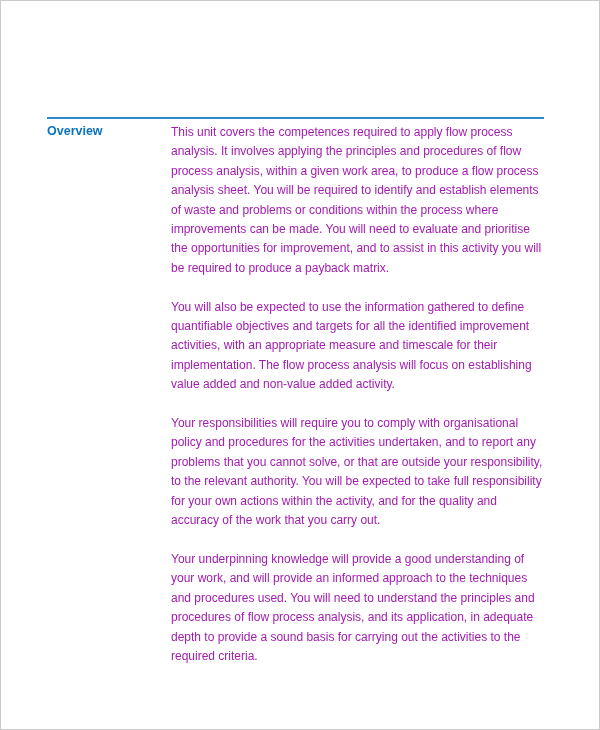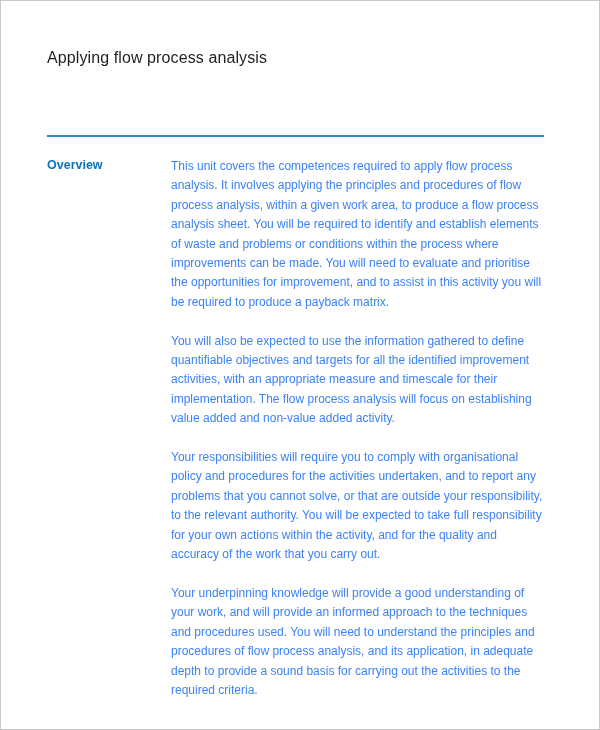--- a/index.html
+++ b/index.html
@@ -29,49 +29,48 @@
   }
   .section-rule {
     margin-top: 68px;
     height: 0;
     border-top: 2px solid #2a8bc8;
     width: 100%;
   }
   .section {
     display: flex;
     align-items: flex-start;
-    margin-top: 20px;
+    margin-top: 4px;
   }
   .section-label {
     flex: 0 0 124px;
     font-size: 12.5px;
     font-weight: 700;
     color: #0b74bd;
     padding-top: 1px;
   }
   .section-body {
     flex: 1 1 auto;
     font-size: 12px;
     line-height: 19.4px;
-    color: #3b82f6;
+    color: #a21caf;
   }
   .section-body p {
     margin: 0 0 19.4px 0;
   }
   .section-body p:last-child {
     margin-bottom: 0;
   }
 </style>
 </head>
 <body>
 
 <div class="page">
   <div class="page-inner">
 
-    <h1 class="doc-title">Applying flow process analysis</h1>
 
     <div class="section-rule"></div>
 
     <div class="section">
       <div class="section-label">Overview</div>
 
       <div class="section-body">
         <p>This unit covers the competences required to apply flow process analysis. It involves applying the principles and procedures of flow process analysis, within a given work area, to produce a flow process analysis sheet. You will be required to identify and establish elements of waste and problems or conditions within the process where improvements can be made. You will need to evaluate and prioritise the opportunities for improvement, and to assist in this activity you will be required to produce a payback matrix.</p>
         <p>You will also be expected to use the information gathered to define quantifiable objectives and targets for all the identified improvement activities, with an appropriate measure and timescale for their implementation. The flow process analysis will focus on establishing value added and non-value added activity.</p>
         <p>Your responsibilities will require you to comply with organisational policy and procedures for the activities undertaken, and to report any problems that you cannot solve, or that are outside your responsibility, to the relevant authority. You will be expected to take full responsibility for your own actions within the activity, and for the quality and accuracy of the work that you carry out.</p>

